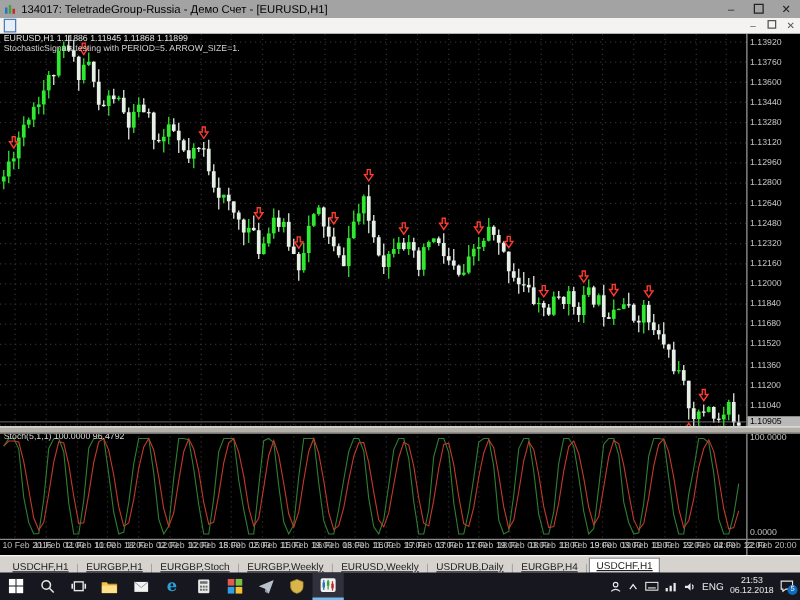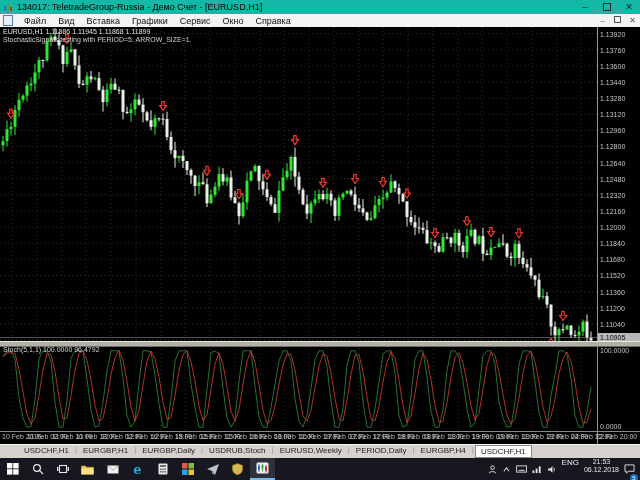--- a/index.html
+++ b/index.html
@@ -1,19 +1,19 @@
 <!DOCTYPE html>
 <html><head>
 <meta charset="utf-8">
 <style>
   html,body{margin:0;padding:0;background:#000;}
   .screen{position:relative;width:640px;height:480px;overflow:hidden;
     font-family:"Liberation Sans",sans-serif;background:#000;}
   
-  .titlebar{position:absolute;top:0;left:0;right:0;height:14px;background:#14b8a6;
+  .titlebar{position:absolute;top:0;left:0;right:0;height:14px;background:#a3a3a3;
     display:flex;align-items:center;font-size:9px;color:#000;}
   .titlebar .appicon{width:10px;height:10px;margin:0 4px 0 3px;}
   .wctrls{margin-left:auto;display:flex;height:100%;}
   .wctrl{width:22px;display:flex;align-items:center;justify-content:center;
     font-size:9px;color:#222;cursor:default;}
   .rbox{display:inline-block;width:6px;height:6px;border:1px solid #222;}
   
   .menubar{position:absolute;top:14px;left:0;right:0;height:13px;background:#f4f3f1;
     border-bottom:1px solid #d9d6d2;display:flex;align-items:center;font-size:9px;color:#111;}
   .menubar .docicon{width:8px;height:9px;background:#e8eef7;border:1px solid #4a7ebb;margin:0 5px 0 3px;}
@@ -30,31 +30,31 @@
     border-left:1px solid #9a9a9a;z-index:3;}
   .axlbl{position:absolute;left:600px;font-size:7px;line-height:7px;color:#c4c4c4;white-space:nowrap;z-index:4;}
   .bidlbl{position:absolute;left:598px;width:40px;font-size:7px;line-height:9px;color:#000;
     background:#b9b9b9;text-align:left;padding-left:2px;z-index:5;}
   .sep1{position:absolute;left:0;right:0;top:341px;height:4px;background:#b3b0aa;
     border-top:1px solid #e8e6e2;border-bottom:1px solid #6f6d69;z-index:6;}
   .sep2{position:absolute;left:0;right:0;top:431px;height:1px;background:#8a8a8a;z-index:6;}
   .tlbl{position:absolute;top:433px;font-size:7px;color:#bdbdbd;white-space:nowrap;z-index:4;}
   
   .tabbar{position:absolute;top:444px;left:0;right:0;height:14px;background:#d6d3ce;
-    border-top:1px solid #f4f3f1;display:flex;align-items:flex-start;font-size:8px;color:#222;
-    padding-left:19px;z-index:7;}
+    border-top:1px solid #f4f3f1;display:flex;align-items:flex-end;font-size:8px;color:#222;
+    padding-left:5px;z-index:7;text-decoration:underline;}
   .tab{padding:1px 5px;white-space:nowrap;}
   .tab.active{background:#ffffff;border:1px solid #8a8a8a;}
   .tabsep{color:#9a9791;margin:0 1px;}
   
   .taskbar{position:absolute;top:458px;left:0;right:0;height:22px;background:#17171f;
     display:flex;align-items:stretch;z-index:8;}
   .tbicon{width:25px;display:flex;align-items:center;justify-content:center;position:relative;}
   .tbicon.active{background:#30303c;border-bottom:2px solid #76b9ed;}
-  .tray{margin-left:auto;display:flex;gap:5px;padding-right:5px;}
+  .tray{margin-left:auto;display:flex;align-items:center;gap:5px;padding-right:5px;}
   .trayglyph{display:flex;align-items:center;justify-content:center;}
   .lang{font-size:8px;color:#eaeaea;}
   .clock{display:flex;flex-direction:column;align-items:center;font-size:7px;line-height:8px;color:#eaeaea;}
   .ac{position:relative;}
   .badge{position:absolute;right:-3px;bottom:-2px;background:#0f6cbd;color:#fff;border-radius:50%;
     width:8px;height:8px;font-size:6px;line-height:8px;text-align:center;}
 </style>
 </head>
 <body>
 
@@ -71,21 +71,20 @@
       <div class="wctrl">–</div>
       <div class="wctrl">
           <span class="rbox"></span>
         </div>
       <div class="wctrl">✕</div>
     </div>
   </div>
 
   <div class="menubar">
     <span class="docicon"></span>
-    <span id="menu-items"><span class="menu-item">Файл</span><span class="menu-item">Вид</span><span class="menu-item">Вставка</span><span class="menu-item">Графики</span><span class="menu-item">Сервис</span><span class="menu-item">Окно</span><span class="menu-item">Справка</span></span>
     <div class="cctrls">
       <div class="cctrl">–</div>
       <div class="cctrl"><span class="rbox2"></span></div>
       <div class="cctrl">✕</div>
     </div>
   </div>
 
   <div id="main-chart" class="pane" style="top:27px;width:597px;height:314px;"><svg width="597" height="314" viewBox="0 0 597 314">
         <line x1="12" y1="0" x2="12" y2="314" stroke="#2e2e2e" stroke-width="1" stroke-dasharray="1,3"></line>
         <line x1="37" y1="0" x2="37" y2="314" stroke="#2e2e2e" stroke-width="1" stroke-dasharray="1,3"></line>
@@ -540,27 +539,27 @@
       <span class="tlbl" style="left: 547px;">22 Feb 04:00</span>
       <span class="tlbl" style="left: 571px;">22 Feb 12:00</span>
       <span class="tlbl" style="left: 596px;">22 Feb 20:00</span>
     </div>
 
   <div class="tabbar" id="tabbar">
       <span class="tab">USDCHF,H1</span>
       <span class="tabsep">|</span>
       <span class="tab">EURGBP,H1</span>
       <span class="tabsep">|</span>
-      <span class="tab">EURGBP,Daily</span>
+      <span class="tab">EURGBP,Stoch</span>
       <span class="tabsep">|</span>
-      <span class="tab">USDRUB,Stoch</span>
+      <span class="tab">EURGBP,Weekly</span>
       <span class="tabsep">|</span>
       <span class="tab">EURUSD,Weekly</span>
       <span class="tabsep">|</span>
-      <span class="tab">PERIOD,Daily</span>
+      <span class="tab">USDRUB,Daily</span>
       <span class="tabsep">|</span>
       <span class="tab">EURGBP,H4</span>
       <span class="tabsep">|</span>
       <span class="tab active">USDCHF,H1</span>
     </div>
 
   <div class="taskbar">
     <span id="task-icons" style="display:flex;">
         <div class="tbicon">
           <svg width="12" height="12" viewBox="0 0 12 12">

